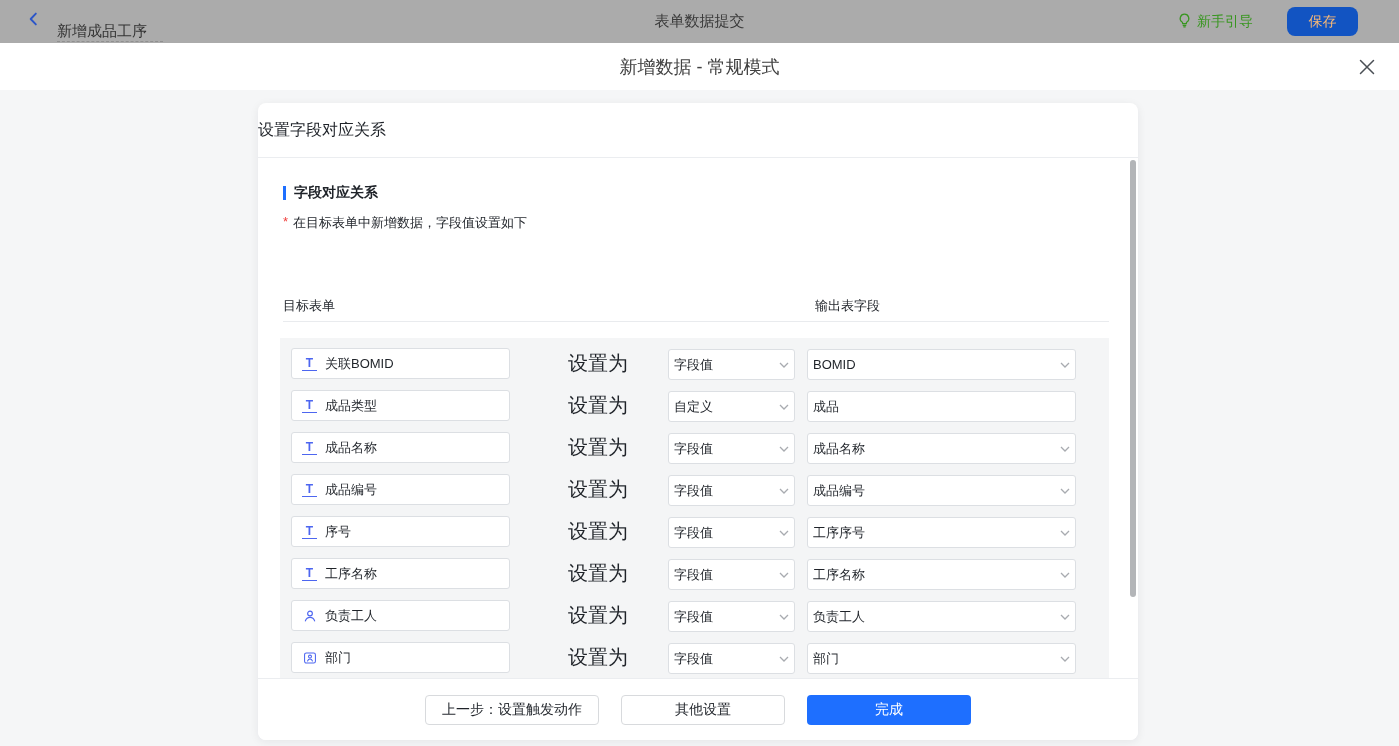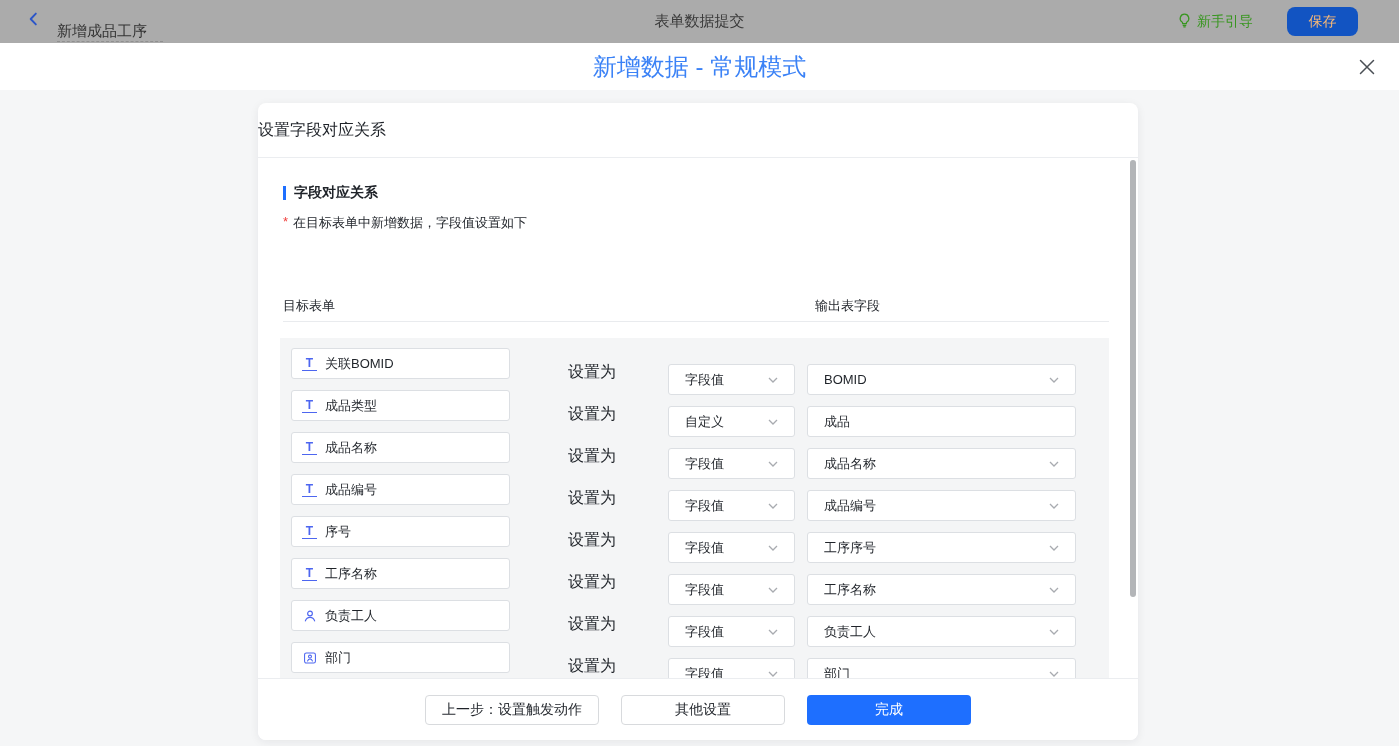--- a/index.html
+++ b/index.html
@@ -11,21 +11,21 @@
   .back{position:absolute;left:24px;top:12px;width:18px;height:18px;cursor:pointer;display:flex;align-items:center;justify-content:center}
   .tb-title-wrap{position:absolute;left:57px;top:0;height:42px;display:flex;align-items:flex-end;padding-right:16px;border-bottom:1px dashed #8f8f8f;cursor:text}
   .tb-title{font-size:15px;color:#333}
   .tb-center{position:absolute;left:0;right:0;top:0;height:43px;display:flex;align-items:center;justify-content:center;font-size:15px;color:#3a3a3a;pointer-events:none}
   .tb-right{position:absolute;right:41px;top:0;height:43px;display:flex;align-items:center;gap:34px}
   .guide{display:flex;align-items:center;gap:5px;color:#389620;font-size:14px;cursor:pointer}
   .save-btn{width:71px;height:29px;background:#1254c2;color:#fdba74;border:none;border-radius:8px;font-size:14px;cursor:pointer;font-family:inherit}
 
   
   .modal-header{position:absolute;top:43px;left:0;width:1399px;height:47px;background:#fff}
-  .modal-title{position:absolute;left:0;right:0;top:0;height:47px;display:flex;align-items:center;justify-content:center;font-size:24px;color:#3b82f6}
+  .modal-title{position:absolute;left:0;right:0;top:0;height:47px;display:flex;align-items:center;justify-content:center;font-size:18px;color:#404040}
   .close{position:absolute;right:24px;top:15px;width:17px;height:17px;cursor:pointer;display:flex;align-items:center;justify-content:center}
 
   
   .card{position:absolute;left:258px;top:103px;width:880px;height:637px;background:#fff;border-radius:8px;box-shadow:0 2px 10px rgba(31,35,41,.07)}
   .card-header{height:55px;display:flex;align-items:center;font-size:16px;color:#1f2329;border-bottom:1px solid #ebedf0}
   .content{position:absolute;top:55px;left:0;right:0;bottom:62px;overflow:hidden}
 
   .section{position:absolute;left:25px;top:26px;display:flex;align-items:center}
   .sec-bar{width:3px;height:14px;background:#1e6fff;margin-right:8px}
   .sec-title{font-size:14px;font-weight:bold}
@@ -34,22 +34,22 @@
   .col-heads{position:absolute;left:25px;width:826px;top:136px;height:28px;border-bottom:1px solid #e9ebee;font-size:13px}
   .col-left{position:absolute;left:0;top:3px}
   .col-right{position:absolute;left:532px;top:3px}
 
   .rows{position:absolute;left:22px;top:180px;width:829px;height:393px;background:#f4f5f6;overflow:hidden;padding:10px 0 0 11px}
   .row{position:relative;height:31px;margin-bottom:11px}
   .fieldbox{position:absolute;left:0;top:0;width:219px;height:31px;background:#fff;border:1px solid #dcdfe3;border-radius:3px;display:flex;align-items:center;padding:0 10px;gap:8px}
   .ficon{display:flex;align-items:center;justify-content:center;min-width:15px}
   .flabel{font-size:13px;color:#1f2329;white-space:nowrap}
   .icon-t{color:#4d66f0;font-size:12px;font-weight:700;line-height:1;border-bottom:1.5px solid #4d66f0;padding:0 1px 1px}
-  .setas{position:absolute;left:277px;top:8px;line-height:31px;font-size:16px;color:#1f2329}
-  .sel{position:absolute;top:16px;height:31px;background:#fff;border:1px solid #dcdfe3;border-radius:3px;display:flex;align-items:center;padding:0 16px;cursor:pointer}
+  .setas{position:absolute;left:277px;top:0;line-height:31px;font-size:20px;color:#1f2329}
+  .sel{position:absolute;top:1px;height:31px;background:#fff;border:1px solid #dcdfe3;border-radius:3px;display:flex;align-items:center;padding:0 5px;cursor:pointer}
   .sel-mode{left:377px;width:127px}
   .sel-value{left:516px;width:269px}
   .sel-label{font-size:13px;flex:1;white-space:nowrap}
   .chev{display:flex;align-items:center}
 
   .scrollbar{position:absolute;left:872px;top:57px;width:6px;height:437px;background:#b3b5b8;border-radius:3px;cursor:pointer}
 
   .footer{position:absolute;left:0;bottom:0;width:100%;height:62px;background:#fff;border-top:1px solid #ebedf0;border-radius:0 0 8px 8px;display:flex;align-items:center;justify-content:center;gap:22px}
   .btn{height:30px;border-radius:4px;font-size:14px;font-family:inherit;cursor:pointer}
   .btn-plain{min-width:164px;padding:0 16px;background:#fff;border:1px solid #d8dadd;color:#1f2329}

